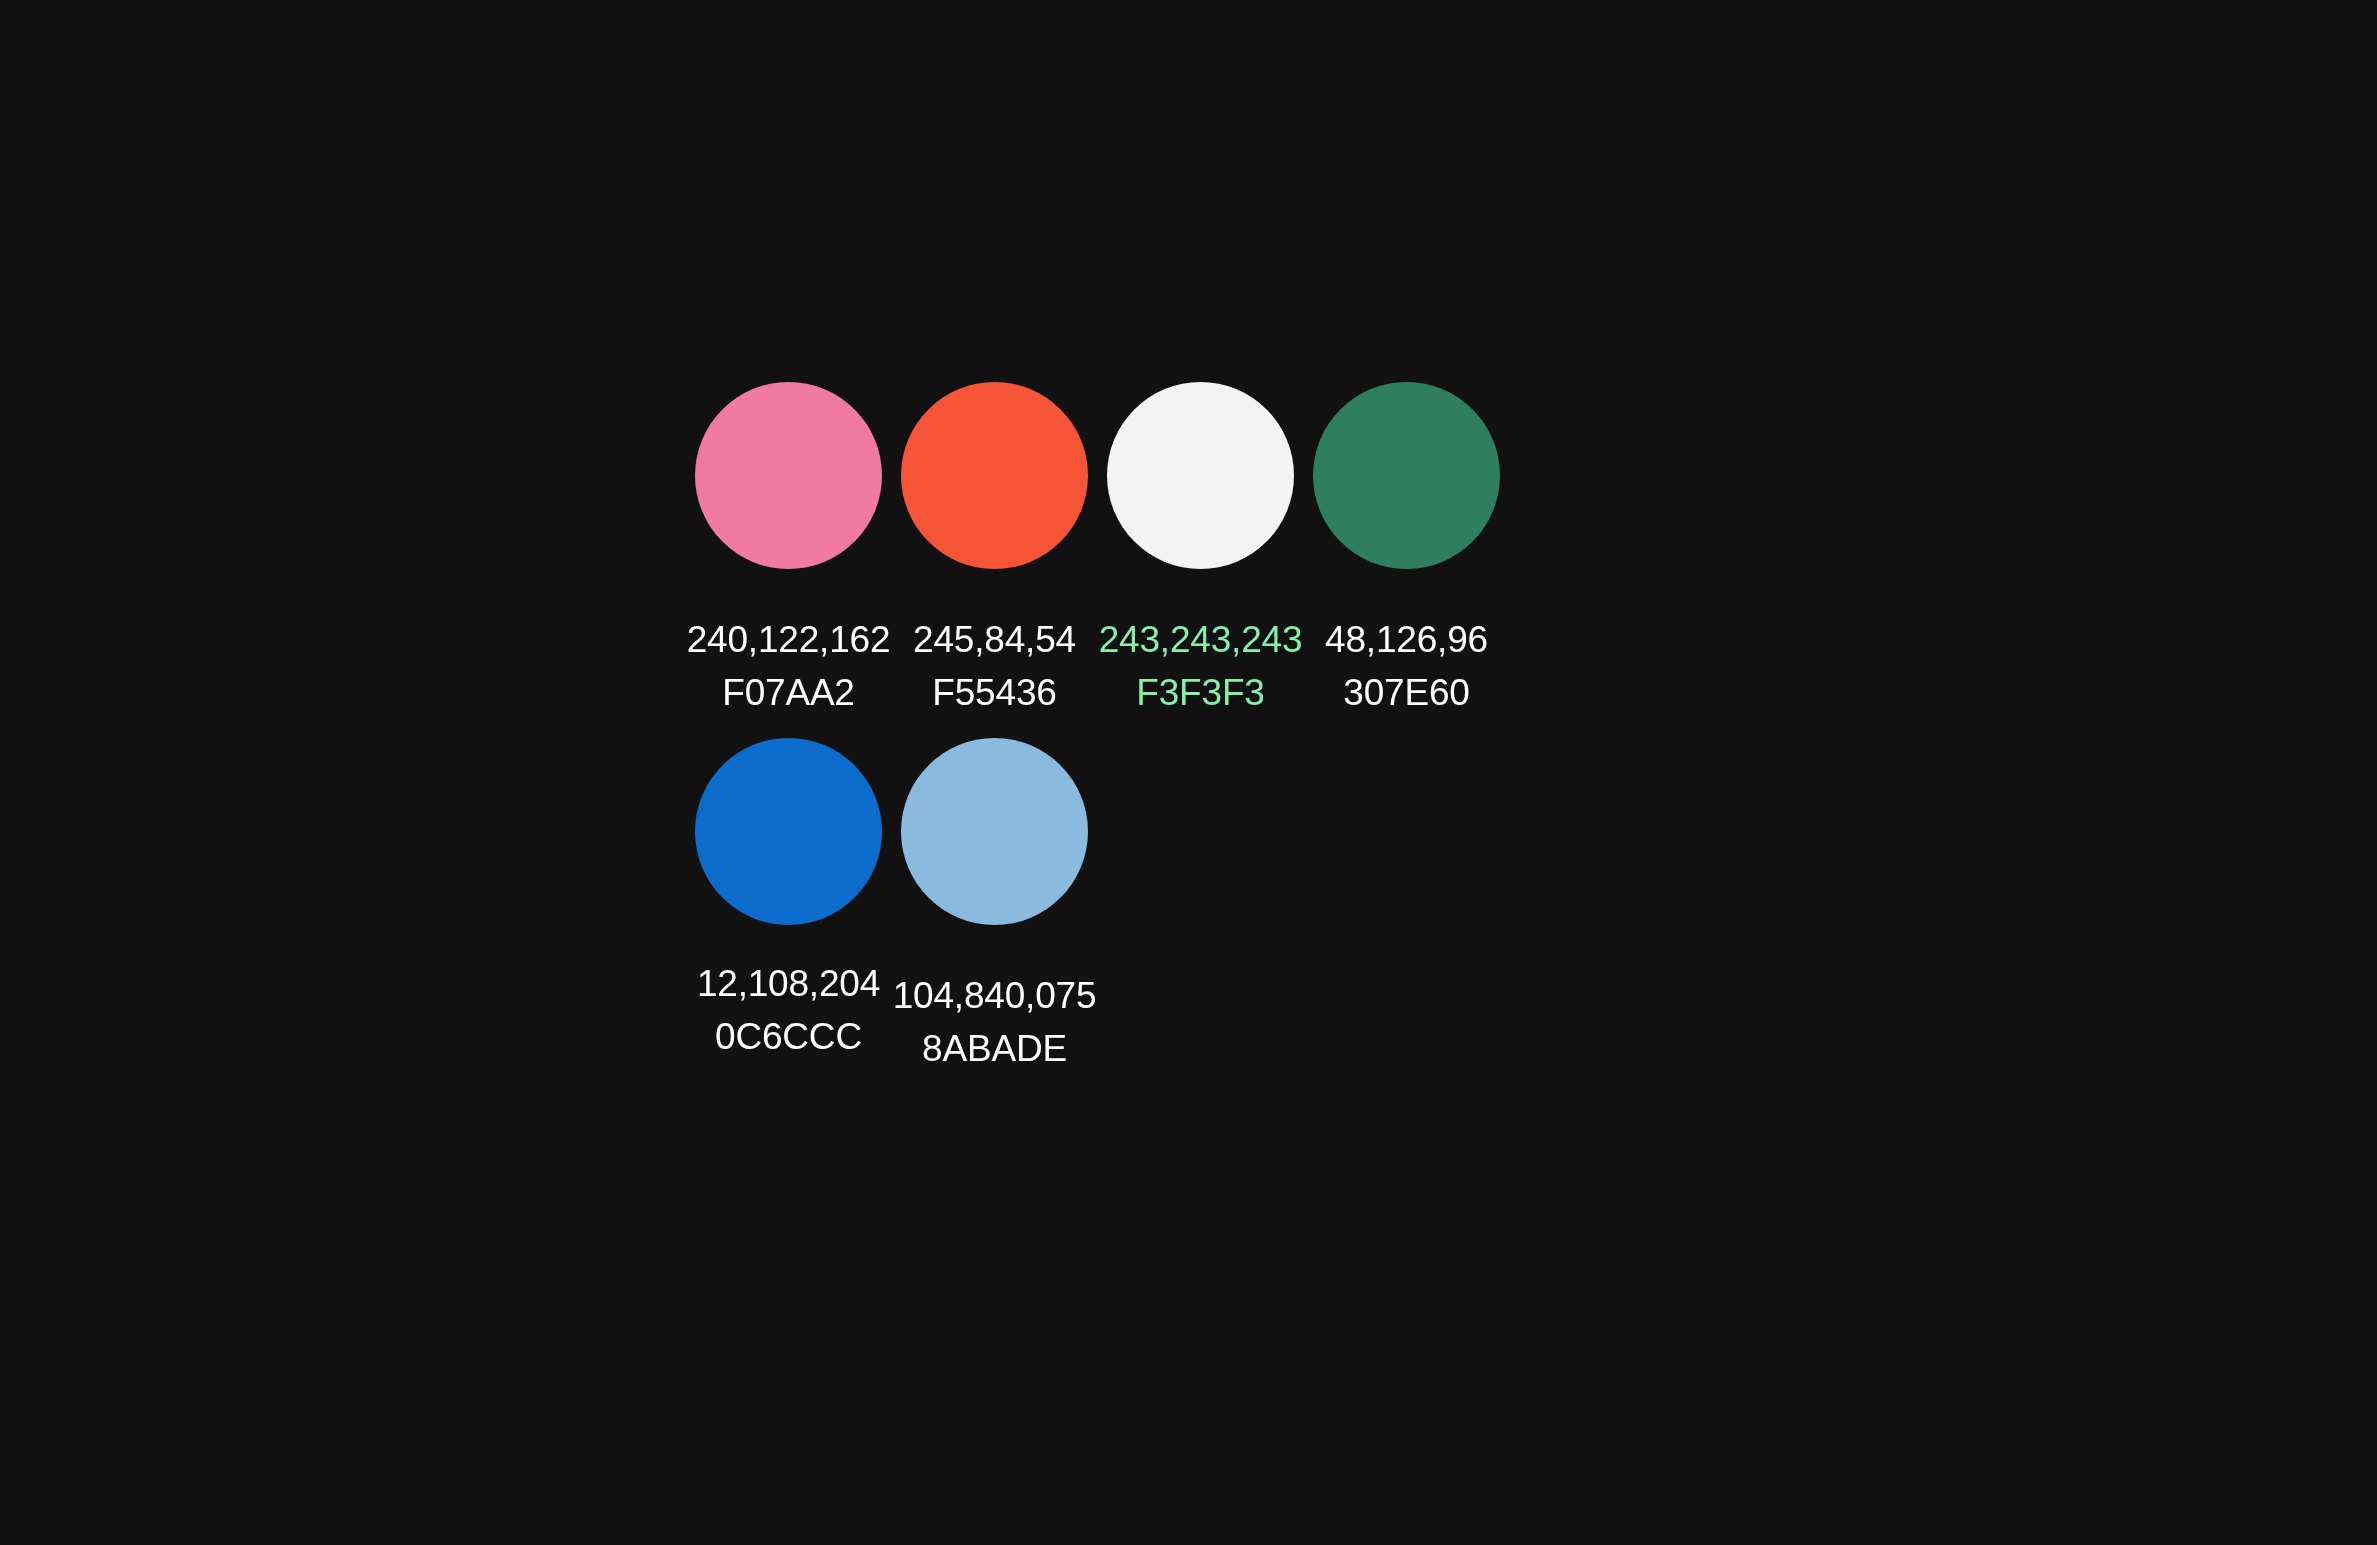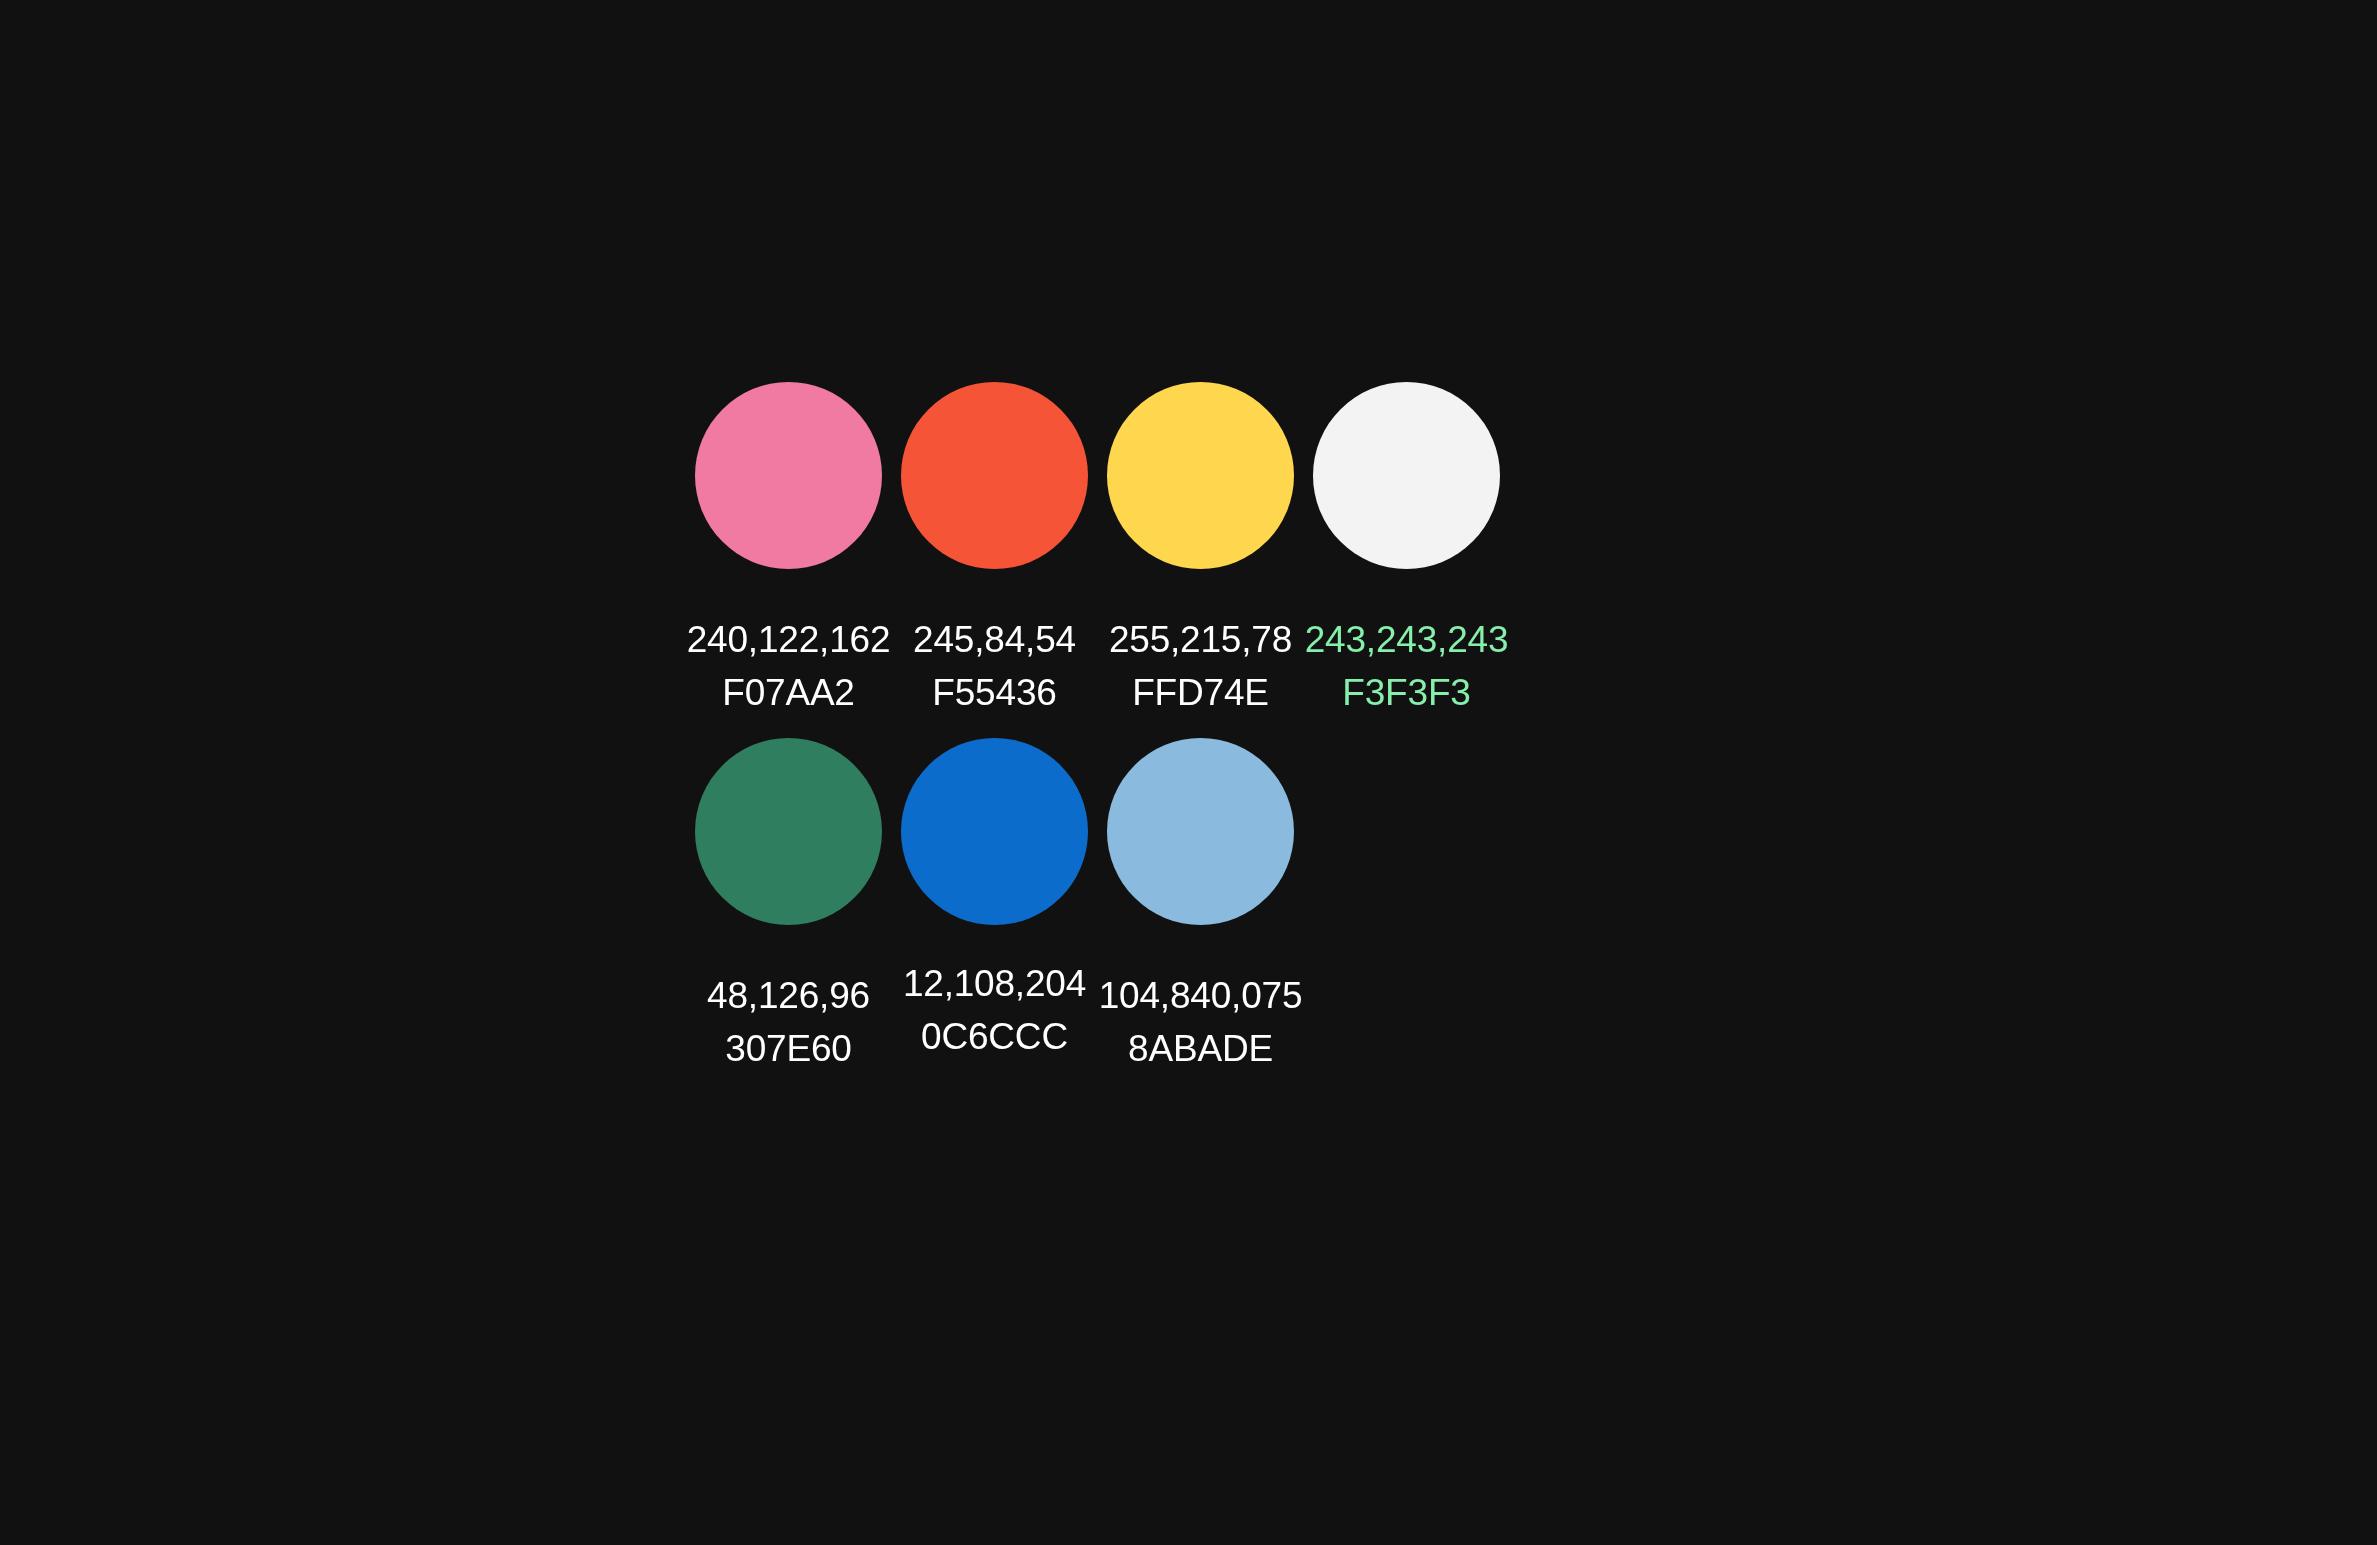--- a/index.html
+++ b/index.html
@@ -78,27 +78,20 @@
         </div>
       </div>
       <div class="swatch">
         <div class="swatch-dot" style="background: rgb(245, 84, 54);"></div>
         <div class="swatch-labels" style="color: rgb(255, 255, 255);">
           <span class="swatch-rgb">245,84,54</span>
           <span class="swatch-hex">F55436</span>
         </div>
       </div>
       <div class="swatch">
-        <div class="swatch-dot" style="background: rgb(255, 215, 78);"></div>
-        <div class="swatch-labels" style="color: rgb(255, 255, 255);">
-          <span class="swatch-rgb">255,215,78</span>
-          <span class="swatch-hex">FFD74E</span>
-        </div>
-      </div>
-      <div class="swatch">
         <div class="swatch-dot" style="background: rgb(243, 243, 243);"></div>
         <div class="swatch-labels" style="color: #86efac;">
           <span class="swatch-rgb">243,243,243</span>
           <span class="swatch-hex">F3F3F3</span>
         </div>
       </div>
       <div class="swatch">
         <div class="swatch-dot" style="background: rgb(48, 126, 96);"></div>
         <div class="swatch-labels" style="color: rgb(255, 255, 255);">
           <span class="swatch-rgb">48,126,96</span>

